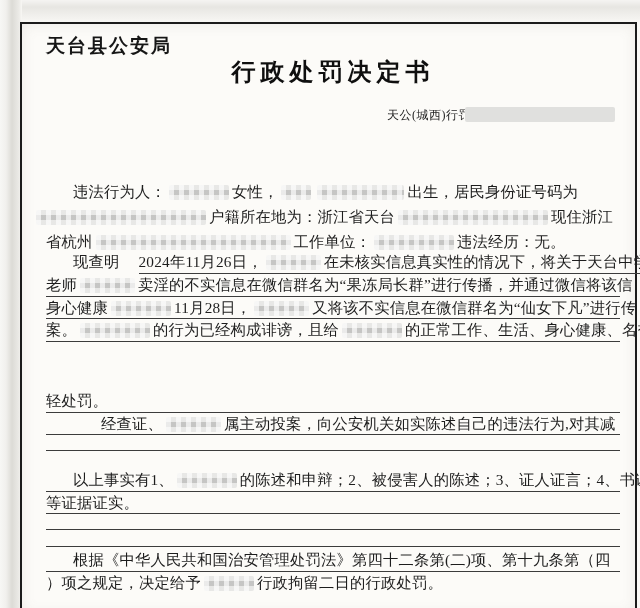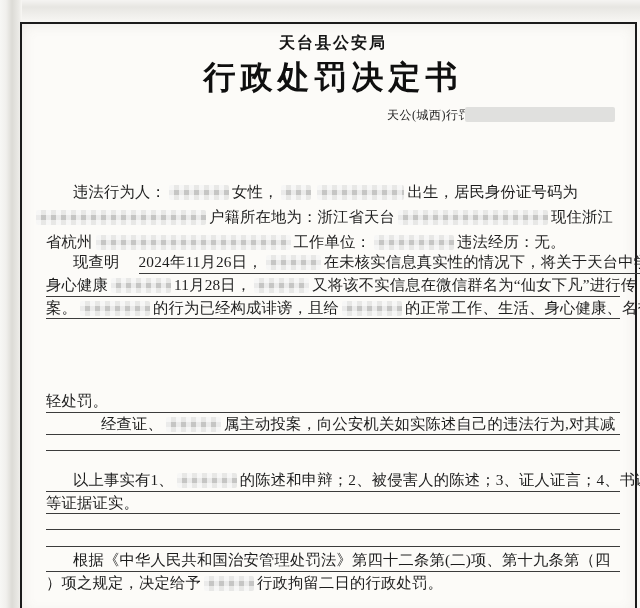--- a/index.html
+++ b/index.html
@@ -20,25 +20,25 @@
     background:linear-gradient(90deg,#f7f7f5 0px,#f1f0ed 6px,#dcdbd6 12px,#ecebe7 19px,#f8f7f4 22px);
   }
   .frame{
     position:absolute;left:20px;top:22px;right:3px;bottom:-8px;
     border:2.5px solid #1b1b1b;
     background:#fcfbf8;
     box-shadow:inset 0 0 14px rgba(120,115,105,.12);
   }
   .bureau{
     position:absolute;top:33px;left:46px;width:574px;
-    text-align:center;font-size:16px;font-weight:bold;letter-spacing:2px;color:#161616;
+    font-size:19px;font-weight:bold;letter-spacing:2px;color:#161616;
   }
   .title{
     position:absolute;top:56px;left:46px;width:574px;
-    text-align:center;font-size:32px;font-weight:bold;letter-spacing:5px;color:#0f0f0f;
+    text-align:center;font-size:24px;font-weight:bold;letter-spacing:5px;color:#0f0f0f;
   }
   .docno{
     position:absolute;top:107px;right:22px;
     font-size:12px;letter-spacing:.5px;white-space:nowrap;color:#242424;
   }
   .sec{position:absolute;left:46px;width:574px;}
   .p1{top:147px;margin-top:32px;}
   .p2{top:251px;}
   .p3{top:390px;}
   .p4{top:469px;}
@@ -89,20 +89,23 @@
     <div class="row">
       <span>省杭州</span><span class="rd" style="width:195px"></span><span>工作单位：</span><span class="rd" style="width:80px"></span><span>违法经历：无。</span>
     </div>
   </div>
 
   <div class="sec p2">
     <div class="row last i27">
       <span class="lead">现查明</span><span class="u"><span>2024年11月26日，</span><span class="rd" style="width:55px"></span><span>在未核实信息真实性的情况下，将关于天台中学女</span></span>
     </div>
     <div class="row rr">
+      <span>老师</span><span class="rd" style="width:55px"></span><span>卖淫的不实信息在微信群名为“果冻局长群”进行传播，并通过微信将该信</span>
+    </div>
+    <div class="row rr">
       <span>身心健康</span><span class="rd" style="width:60px"></span><span>11月28日，</span><span class="rd" style="width:55px"></span><span>又将该不实信息在微信群名为“仙女下凡”进行传</span>
     </div>
     <div class="row rr">
       <span>案。</span><span class="rd" style="width:70px"></span><span>的行为已经构成诽谤，且给</span><span class="rd" style="width:60px"></span><span>的正常工作、生活、身心健康、名誉造成</span>
     </div>
   </div>
 
   <div class="sec p3">
     <div class="row rr">
       <span>轻处罚。</span>

